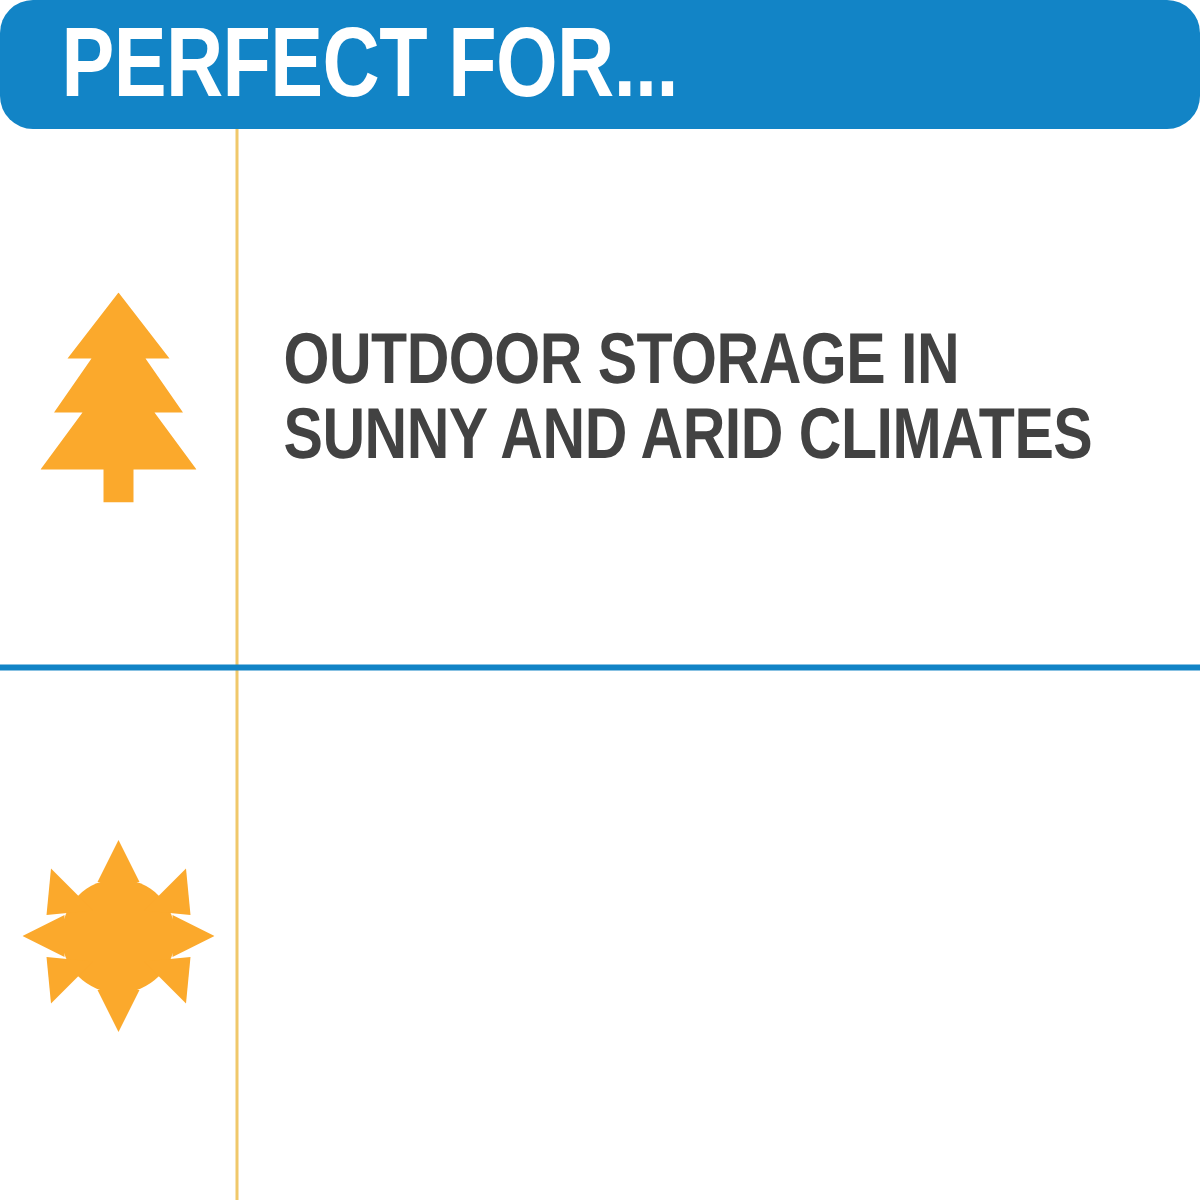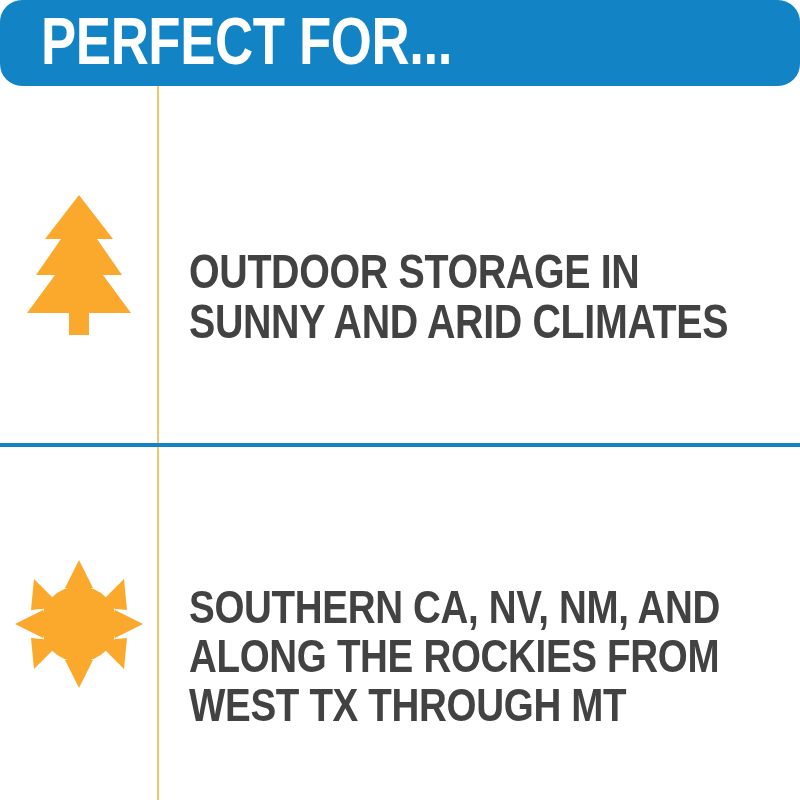--- a/index.html
+++ b/index.html
@@ -91,21 +91,20 @@
     position: absolute;
     left: 157px;
     top: 0;
     width: 643px;
     height: 100%;
     display: flex;
     flex-direction: column;
     justify-content: center;
     padding-left: 32px;
     box-sizing: border-box;
-    margin-top: 32px;
   }
 
   .line {
     color: #424242;
     font-family: "Liberation Sans Narrow", "Liberation Sans", sans-serif;
     font-weight: bold;
     font-size: 48px;
     line-height: 50px;
     letter-spacing: -0.4px;
     white-space: nowrap;
@@ -151,23 +150,18 @@
             <polygon points="0,64 28,50 28,78"></polygon>
             <polygon points="128,64 100,50 100,78"></polygon>
             <polygon points="19,19 16,50 47,47" transform="rotate(0 19 19)"></polygon>
             <polygon points="109,19 112,50 81,47"></polygon>
             <polygon points="19,109 16,78 47,81"></polygon>
             <polygon points="109,109 112,78 81,81"></polygon>
           </g>
         </svg>
       </span>
     </div>
-    <div class="text-cell">
-      <div class="line">SOUTHERN CA, NV, NM, AND</div>
-      <div class="line">ALONG THE ROCKIES FROM</div>
-      <div class="line">WEST TX THROUGH MT</div>
-    </div>
   </div>
 
   <div class="vertical-divider"></div>
   <div class="horizontal-divider"></div>
 
 </div>
 
 </body></html>

